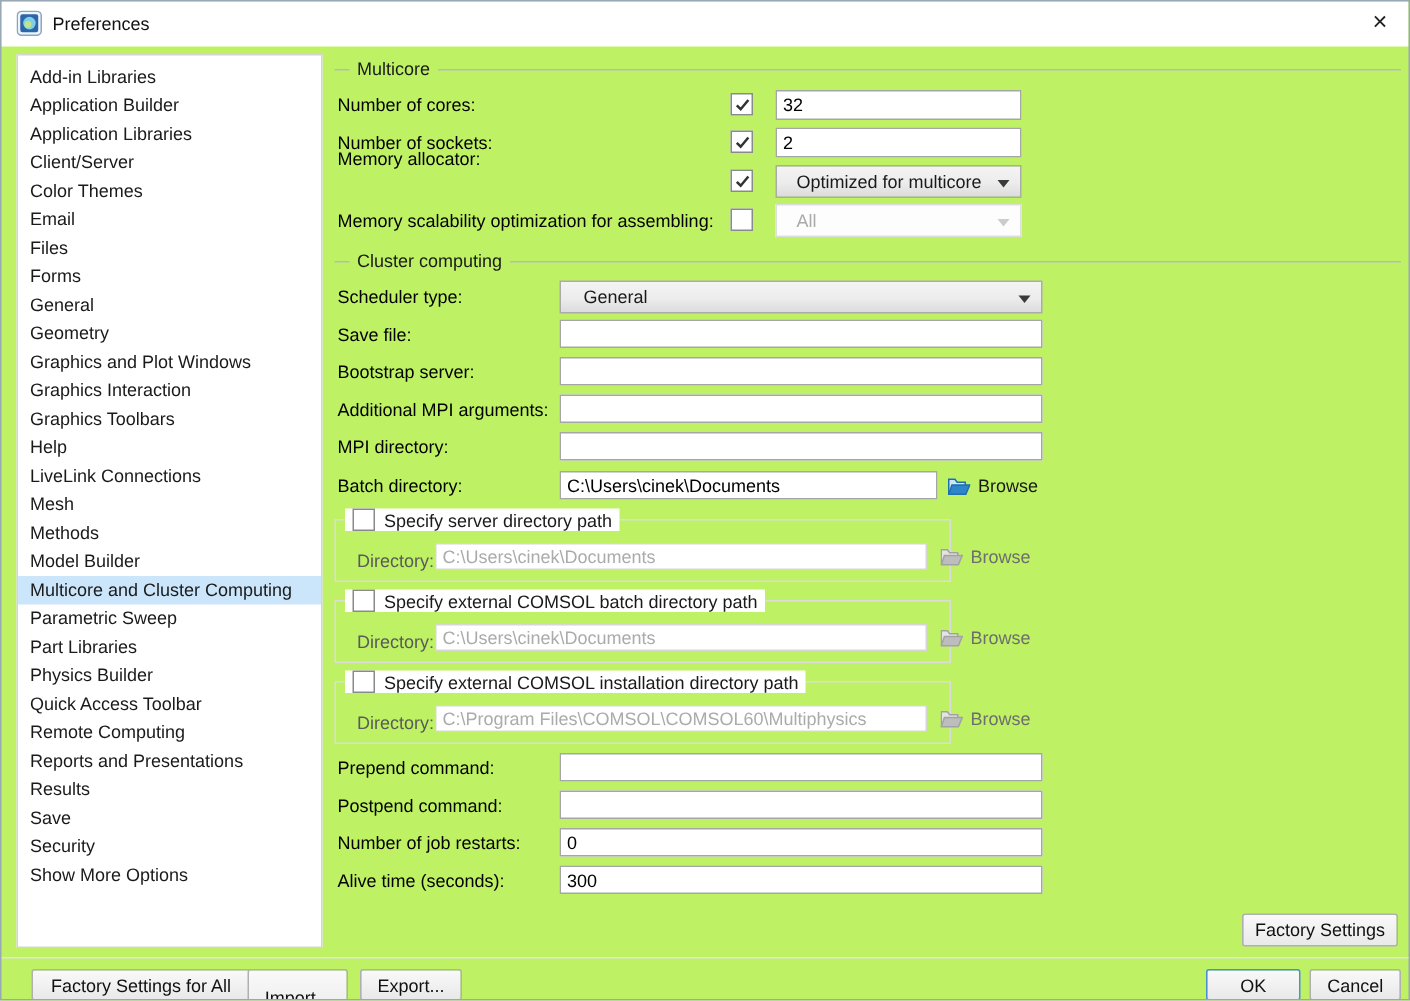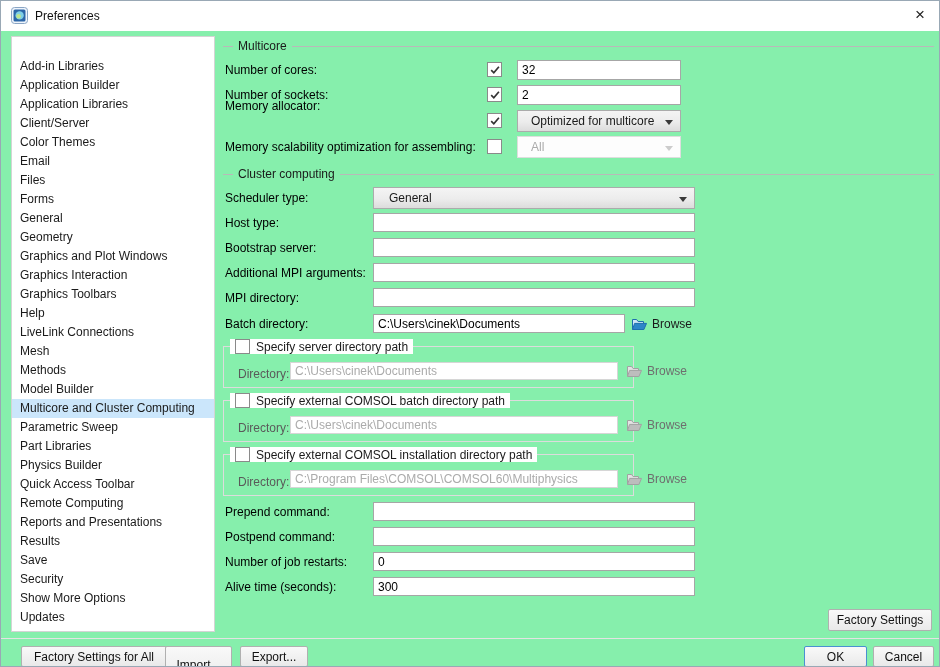--- a/index.html
+++ b/index.html
@@ -1,29 +1,29 @@
 <!DOCTYPE html>
 <html><head>
 <meta charset="utf-8">
 <style>
   html,body { margin:0; padding:0; background:#d7d7d7; }
   .window {
-    position:relative; width:940px; height:667px; background:#86efac;
+    position:relative; width:940px; height:667px; background:#bef264;
     border:1px solid #99a8b5; box-sizing:border-box; overflow:hidden;
     font-family:"Liberation Sans","DejaVu Sans",sans-serif; font-size:12px; color:#1a1a1a;
   }
   
   .titlebar { position:absolute; left:0; top:0; width:100%; height:30px; background:#fff; }
   .title-icon { position:absolute; left:10px; top:6px; width:17px; height:17px; }
   .title-text { position:absolute; left:34px; top:8px; font-size:12px; color:#111; }
   .close-btn { position:absolute; right:2px; top:0; width:34px; height:28px; display:flex;
     align-items:center; justify-content:center; font-size:17px; color:#222; cursor:pointer; }
   
   .sidebar { position:absolute; left:10px; top:35px; width:204px; height:596px;
-    border:1px solid #d4d4d4; box-sizing:border-box; background:#fff; padding-top:20px; overflow:hidden; }
+    border:1px solid #d4d4d4; box-sizing:border-box; background:#fff; padding-top:5px; overflow:hidden; }
   .side-item { height:19px; line-height:19px; padding-left:8px; white-space:nowrap; cursor:default; }
   .side-item.selected { background:#cbe6fb; }
   
   .sec-header { position:absolute; left:222px; width:711px; height:14px; display:flex; align-items:center; }
   .sec-header::before { content:""; width:10px; height:1px; background:#b9b9b9; margin-right:5px; }
   .sec-header::after  { content:""; flex:1; height:1px; background:#b9b9b9; margin-left:5px; }
   
   .label { position:absolute; white-space:nowrap; color:#000; }
   .checkbox { position:absolute; width:13px; height:13px; border:1px solid #8a8a8a; background:#fff;
     box-sizing:content-box; cursor:pointer; display:flex; align-items:center; justify-content:center; }
@@ -94,21 +94,20 @@
       <div class="side-item">Parametric Sweep</div>
       <div class="side-item">Part Libraries</div>
       <div class="side-item">Physics Builder</div>
       <div class="side-item">Quick Access Toolbar</div>
       <div class="side-item">Remote Computing</div>
       <div class="side-item">Reports and Presentations</div>
       <div class="side-item">Results</div>
       <div class="side-item">Save</div>
       <div class="side-item">Security</div>
       <div class="side-item">Show More Options</div>
-      <div class="side-item">Updates</div>
     </div>
 
   <div class="sec-header" style="top:38px">
     <span>Multicore</span>
   </div>
 
   <span class="label" style="left:224px; top:62px">Number of cores:</span>
   <div class="checkbox" style="left:486px; top:61px">
     <svg width="12" height="12" viewBox="0 0 12 12">
         <path d="M2.2 6.2 L4.8 8.8 L9.9 2.7" fill="none" stroke="#333" stroke-width="1.7"></path>
@@ -145,21 +144,21 @@
   <div class="sec-header" style="top:166px">
     <span>Cluster computing</span>
   </div>
 
   <span class="label" style="left:224px; top:190px">Scheduler type:</span>
   <div class="combo" style="left:372px; top:186px; width:322px; padding-left:15px">
     <span>General</span>
     <span class="arrow"></span>
   </div>
 
-  <span class="label" style="left:224px; top:215px">Host type:</span>
+  <span class="label" style="left:224px; top:215px">Save file:</span>
   <input class="tinput" style="left: 372px; top: 212px; width: 322px; height: 19px;" value="">
 
   <span class="label" style="left:224px; top:240px">Bootstrap server:</span>
   <input class="tinput" style="left: 372px; top: 237px; width: 322px; height: 19px;" value="">
 
   <span class="label" style="left:224px; top:265px">Additional MPI arguments:</span>
   <input class="tinput" style="left: 372px; top: 262px; width: 322px; height: 19px;" value="">
 
   <span class="label" style="left:224px; top:290px">MPI directory:</span>
   <input class="tinput" style="left: 372px; top: 287px; width: 322px; height: 19px;" value="">

